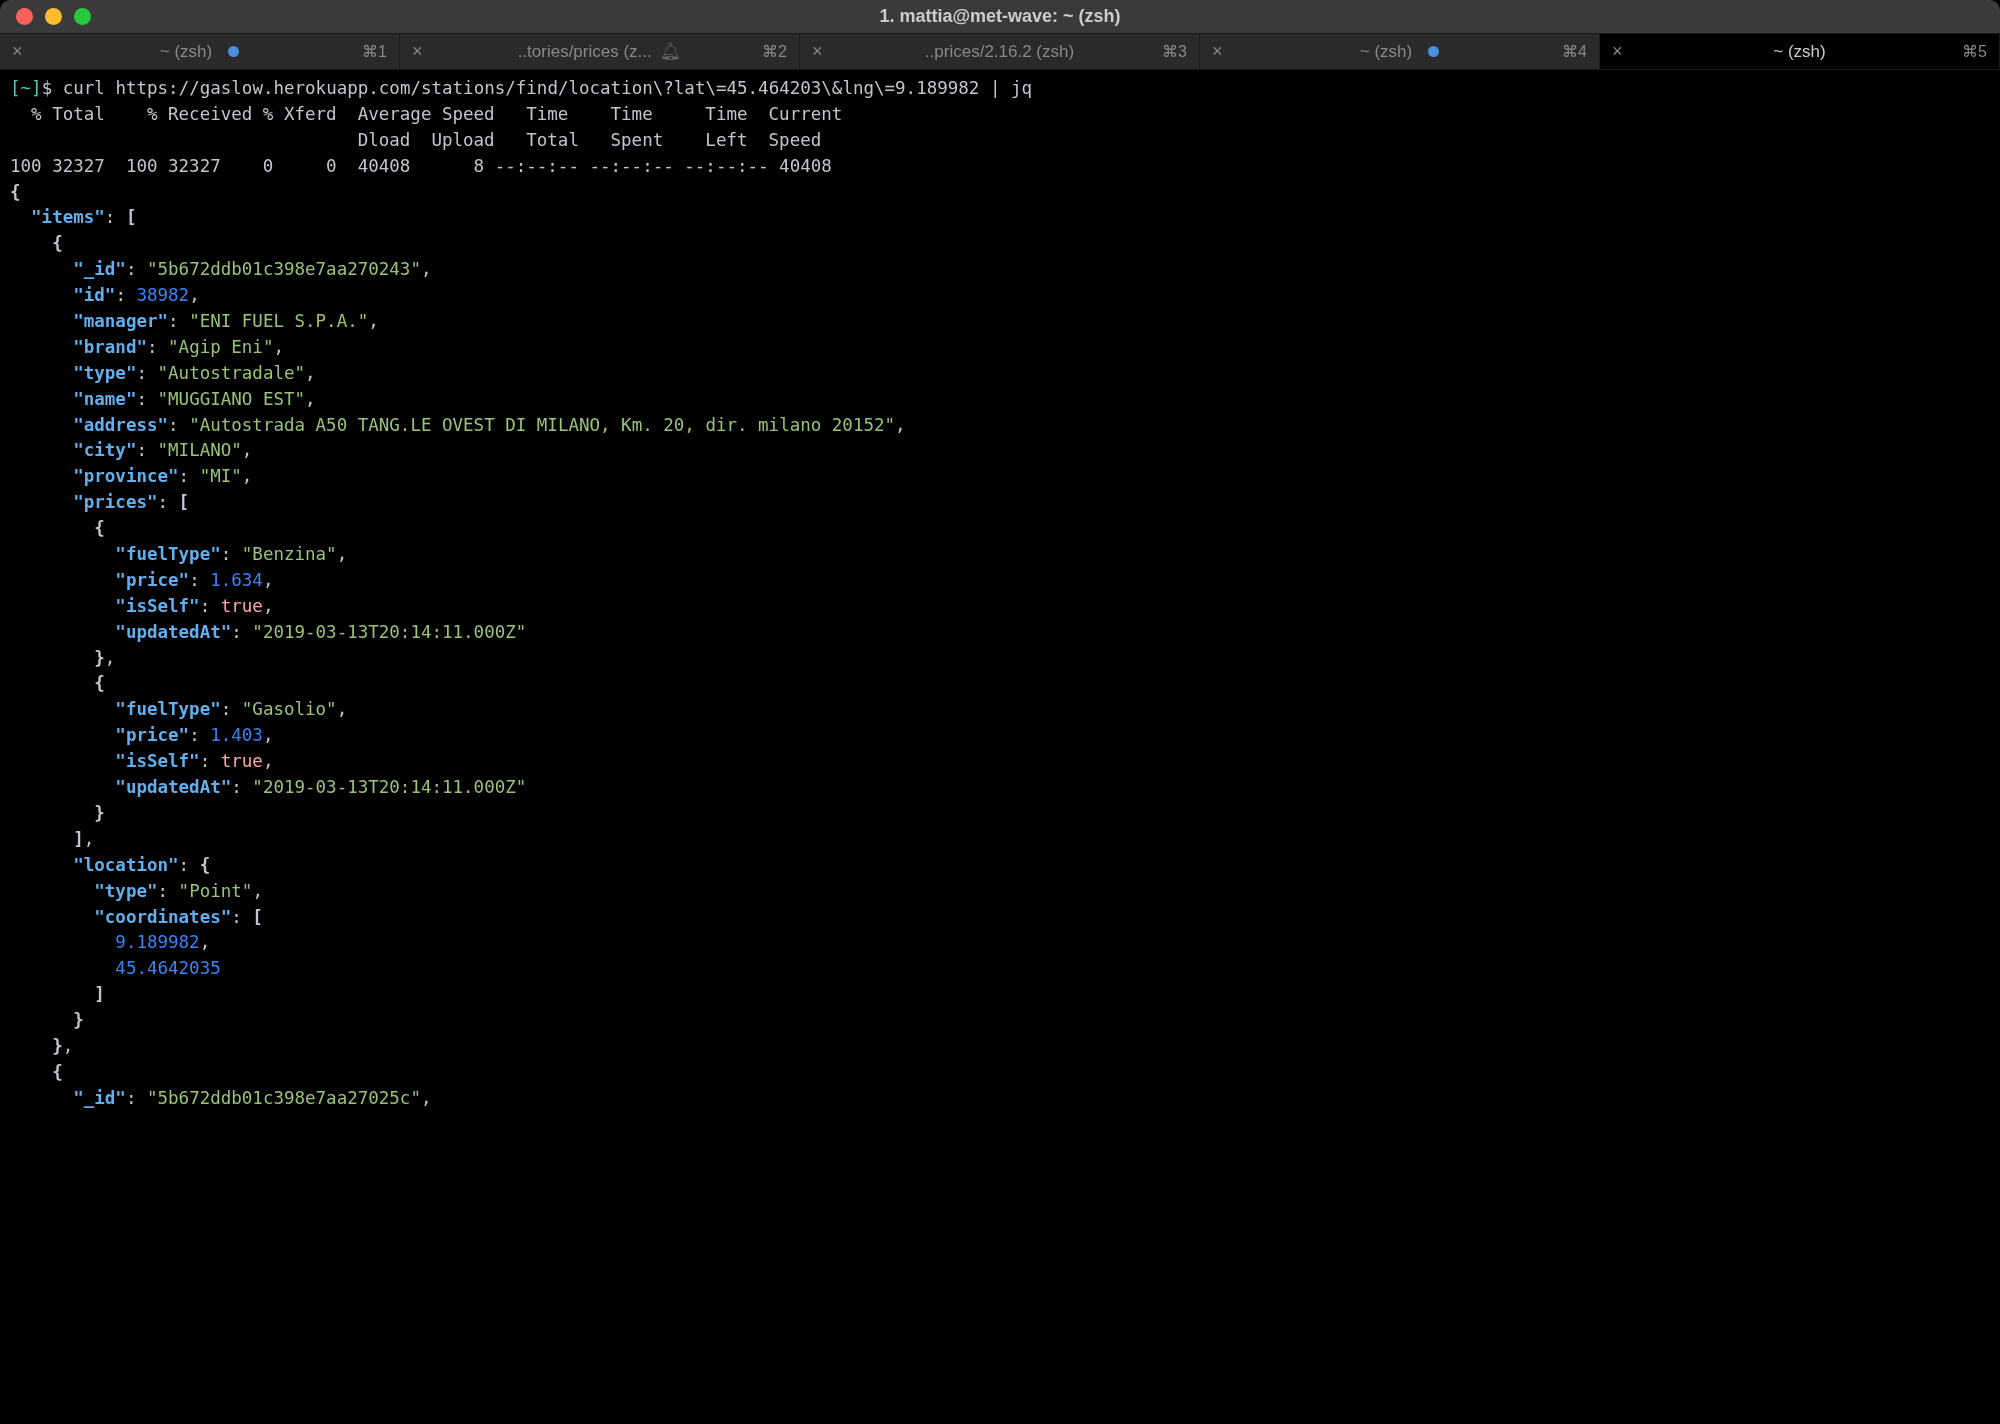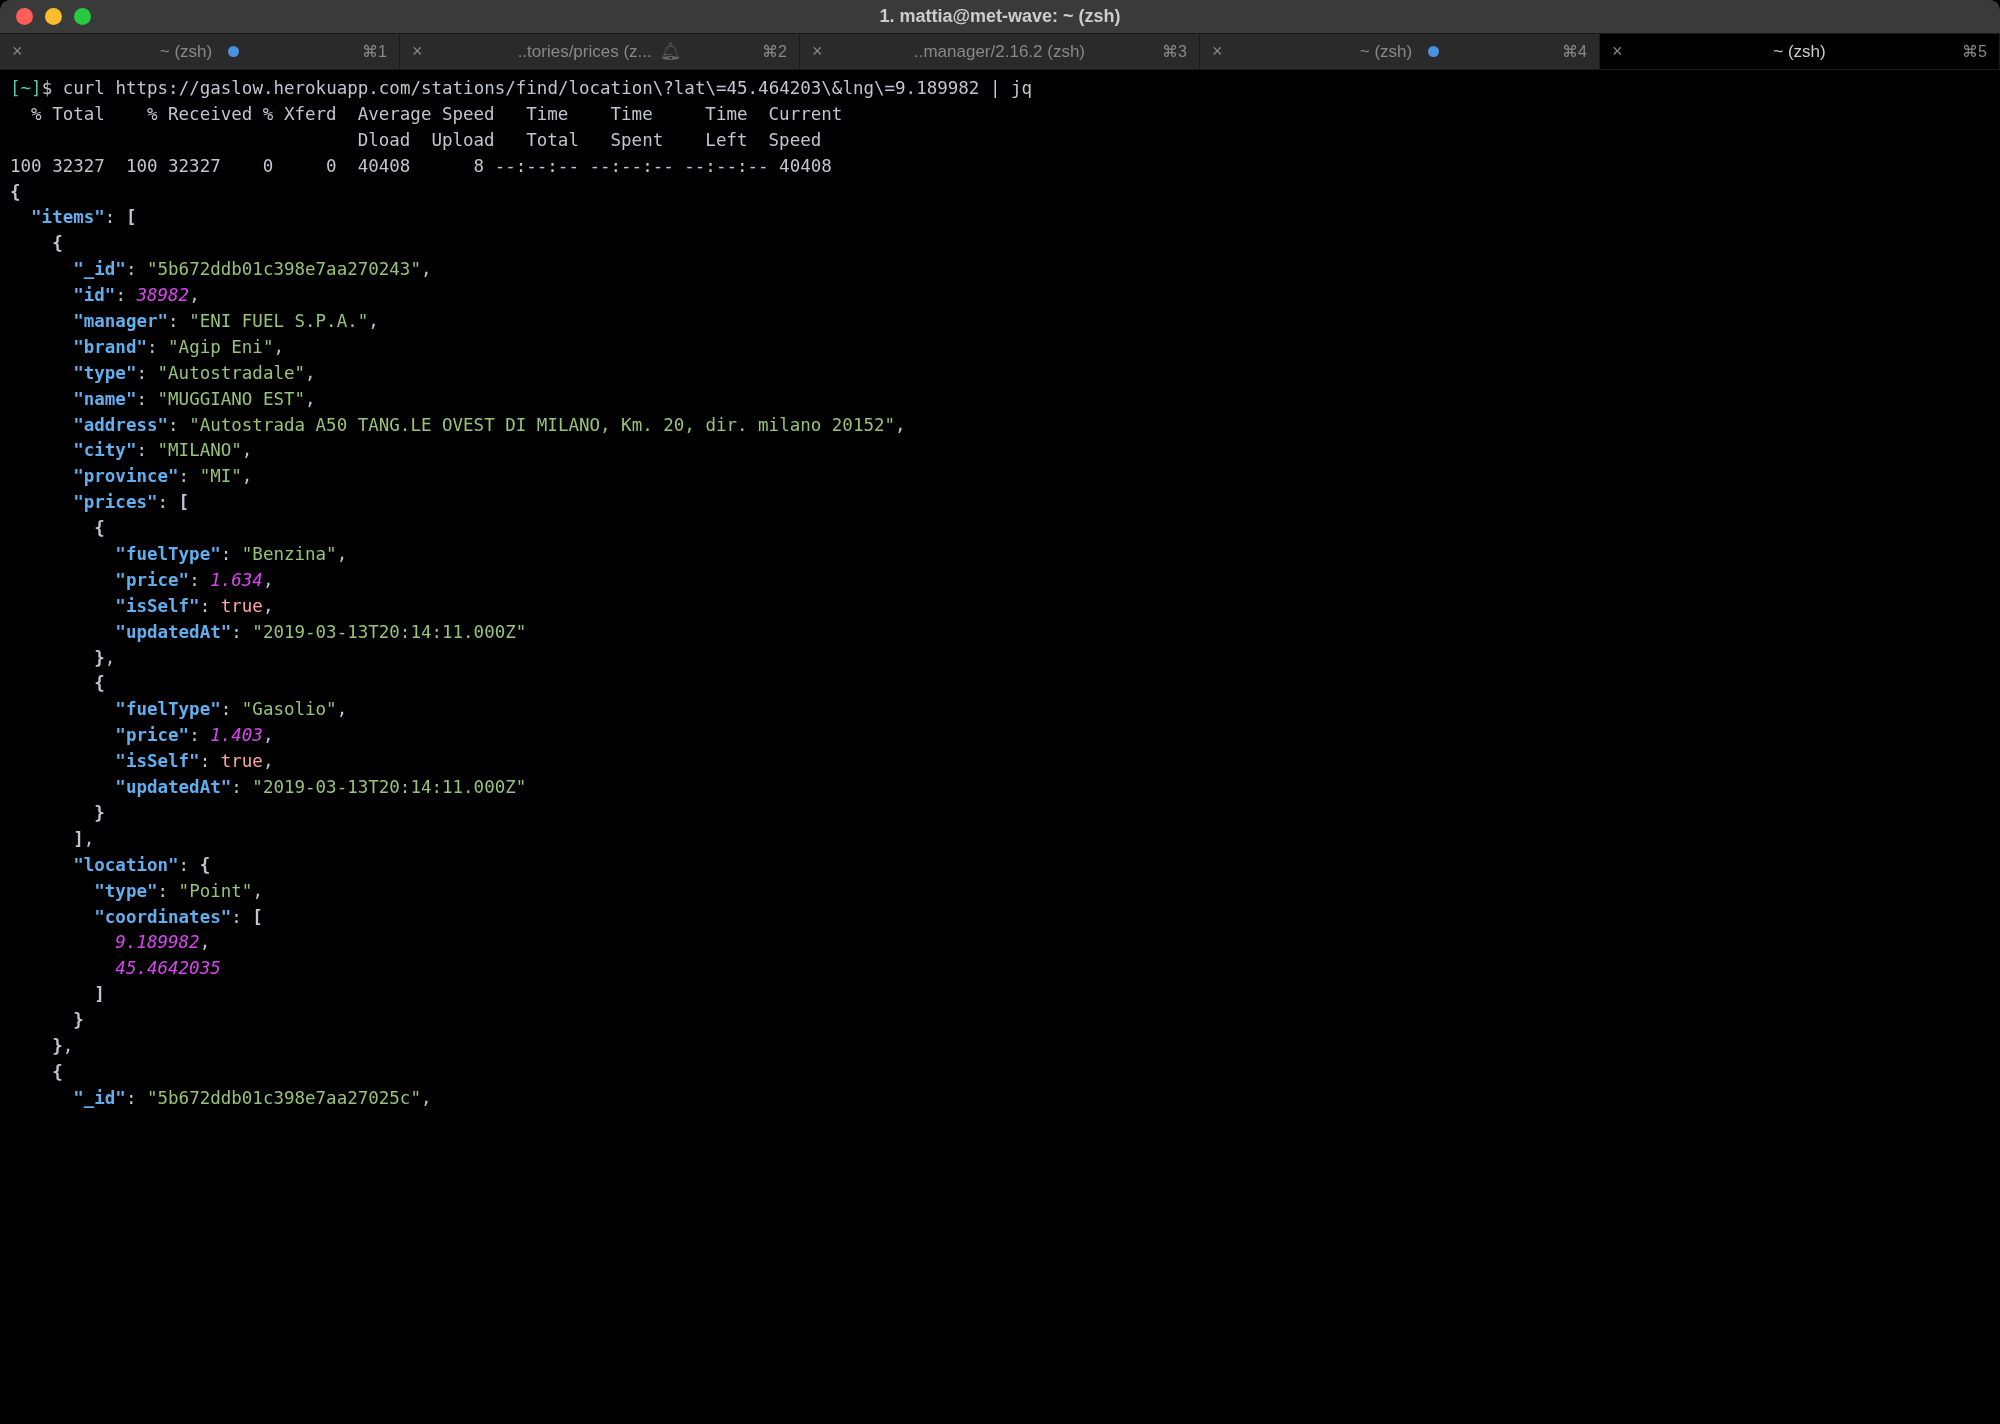--- a/index.html
+++ b/index.html
@@ -107,21 +107,21 @@
       line-height: 1.48;
       white-space: pre;
       overflow: hidden;
     }
     .prompt-bracket { color: #4ec9b0; }
     .prompt-dollar { color: #c0c5ce; }
     .cmd { color: #c0c5ce; }
     .curl-header { color: #c0c5ce; }
     .json-key { color: #61afef; font-weight: bold; }
     .json-string { color: #98c379; }
-    .json-number { color: #d946ef; font-style: italic; }
+    .json-number { color: #3b82f6; }
     .json-true { color: #fca5a5; font-weight: normal; }
     .json-brace { color: #c0c5ce; font-weight: bold; }
     .json-bracket { color: #c0c5ce; font-weight: bold; }
     .json-colon { color: #c0c5ce; }
     .json-comma { color: #c0c5ce; }
   </style>
 </head>
 <body>
 
 <div class="window">
@@ -142,21 +142,21 @@
       <span class="tab-shortcut">⌘1</span>
     </div>
     <div class="tab">
       <span class="tab-close">×</span>
       <span>..tories/prices (z...</span>
       <span class="tab-bell">🔔︎</span>
       <span class="tab-shortcut">⌘2</span>
     </div>
     <div class="tab">
       <span class="tab-close">×</span>
-      <span>..manager/2.16.2 (zsh)</span>
+      <span>..prices/2.16.2 (zsh)</span>
       <span class="tab-shortcut">⌘3</span>
     </div>
     <div class="tab">
       <span class="tab-close">×</span>
       <span>~ (zsh)</span>
       <span class="tab-dot"></span>
       <span class="tab-shortcut">⌘4</span>
     </div>
     <div class="tab active">
       <span class="tab-close">×</span>

